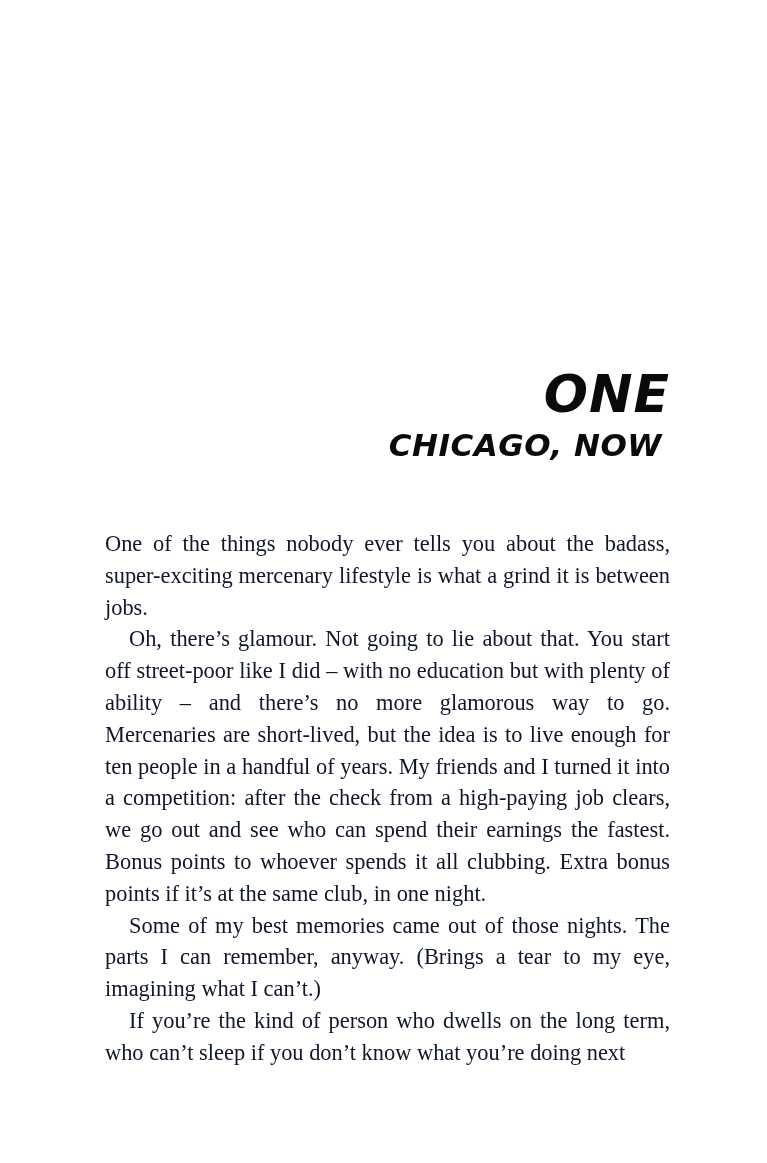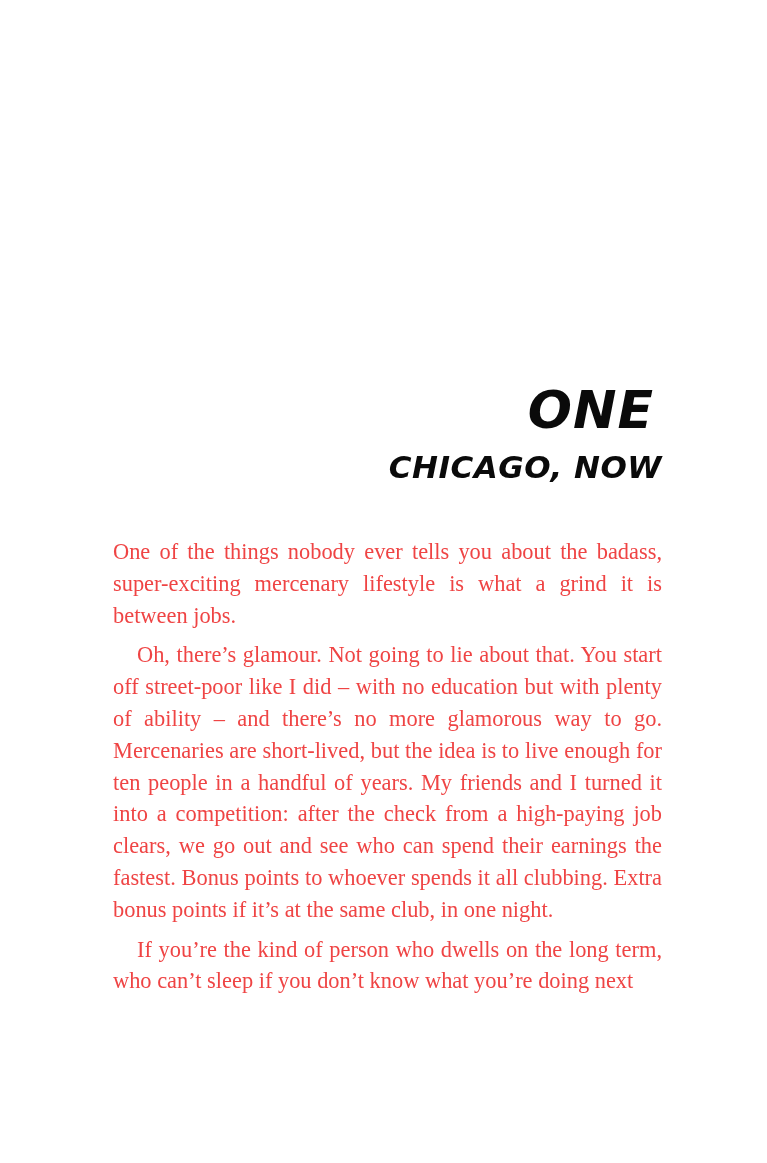--- a/index.html
+++ b/index.html
@@ -31,21 +31,21 @@
   }
 
   .chapter-number {
     font-family: "DejaVu Sans", sans-serif;
     font-weight: bold;
     font-style: italic;
     font-size: 52px;
     letter-spacing: 1px;
     line-height: 1.0;
     color: #0a0a0a;
-    margin: 16px;
+    margin: 0;
   }
 
   .chapter-place {
     font-family: "DejaVu Sans", sans-serif;
     font-weight: bold;
     font-style: italic;
     font-size: 31px;
     letter-spacing: 0.5px;
     line-height: 1.0;
     color: #0a0a0a;
@@ -53,27 +53,27 @@
   }
 
   .body-text {
     position: absolute;
     top: 528px;
     left: 105px;
     width: 565px;
   }
 
   .body-text p {
-    margin: 8px;
+    margin: 0;
     font-family: "Liberation Serif", serif;
     font-size: 22.4px;
     line-height: 31.8px;
     text-align: justify;
     text-justify: inter-word;
-    color: #ef4444;
+    color: #0f172a;
     hyphens: none;
   }
 
   .body-text p.indent {
     text-indent: 24px;
   }
 
   
   .body-text p:last-child {
     text-align: justify;
@@ -85,16 +85,17 @@
 <div class="page">
 
   <div class="chapter-header">
     <h1 class="chapter-number">ONE</h1>
     <h2 class="chapter-place">CHICAGO, NOW</h2>
   </div>
 
   <div class="body-text">
     <p>One of the things nobody ever tells you about the badass, super-exciting mercenary lifestyle is what a grind it is between jobs.</p>
     <p class="indent">Oh, there’s glamour. Not going to lie about that. You start off street-poor like I did – with no education but with plenty of ability – and there’s no more glamorous way to go. Mercenaries are short-lived, but the idea is to live enough for ten people in a handful of years. My friends and I turned it into a competition: after the check from a high-paying job clears, we go out and see who can spend their earnings the fastest. Bonus points to whoever spends it all clubbing. Extra bonus points if it’s at the same club, in one night.</p>
+    <p class="indent">Some of my best memories came out of those nights. The parts I can remember, anyway. (Brings a tear to my eye, imagining what I can’t.)</p>
     <p class="indent">If you’re the kind of person who dwells on the long term, who can’t sleep if you don’t know what you’re doing next</p>
   </div>
 
 </div>
 
 </body></html>

